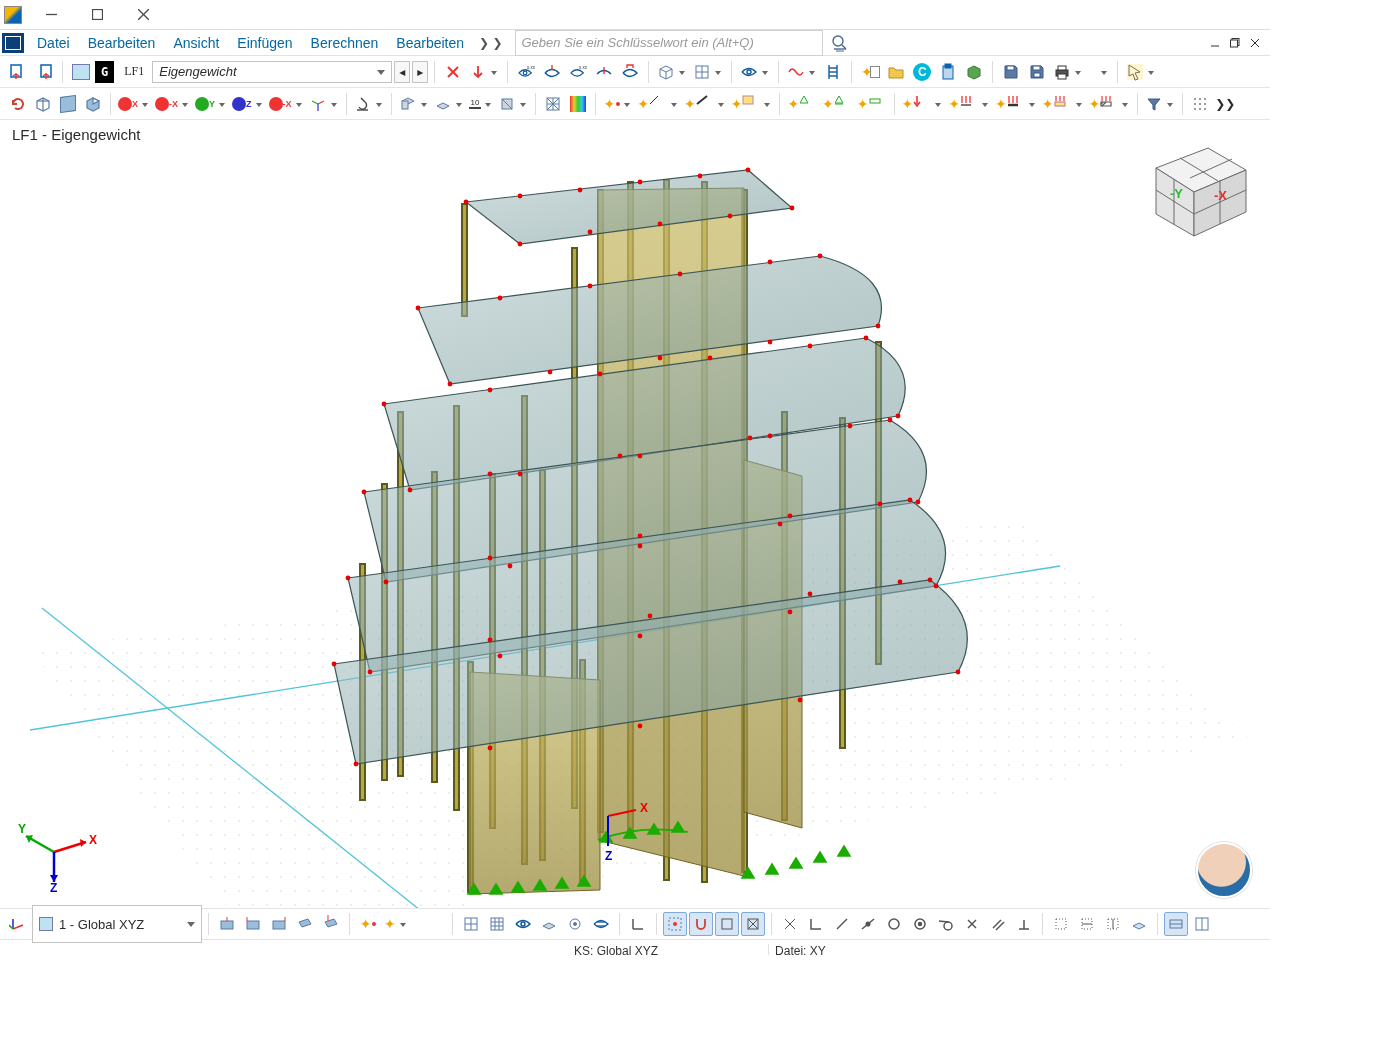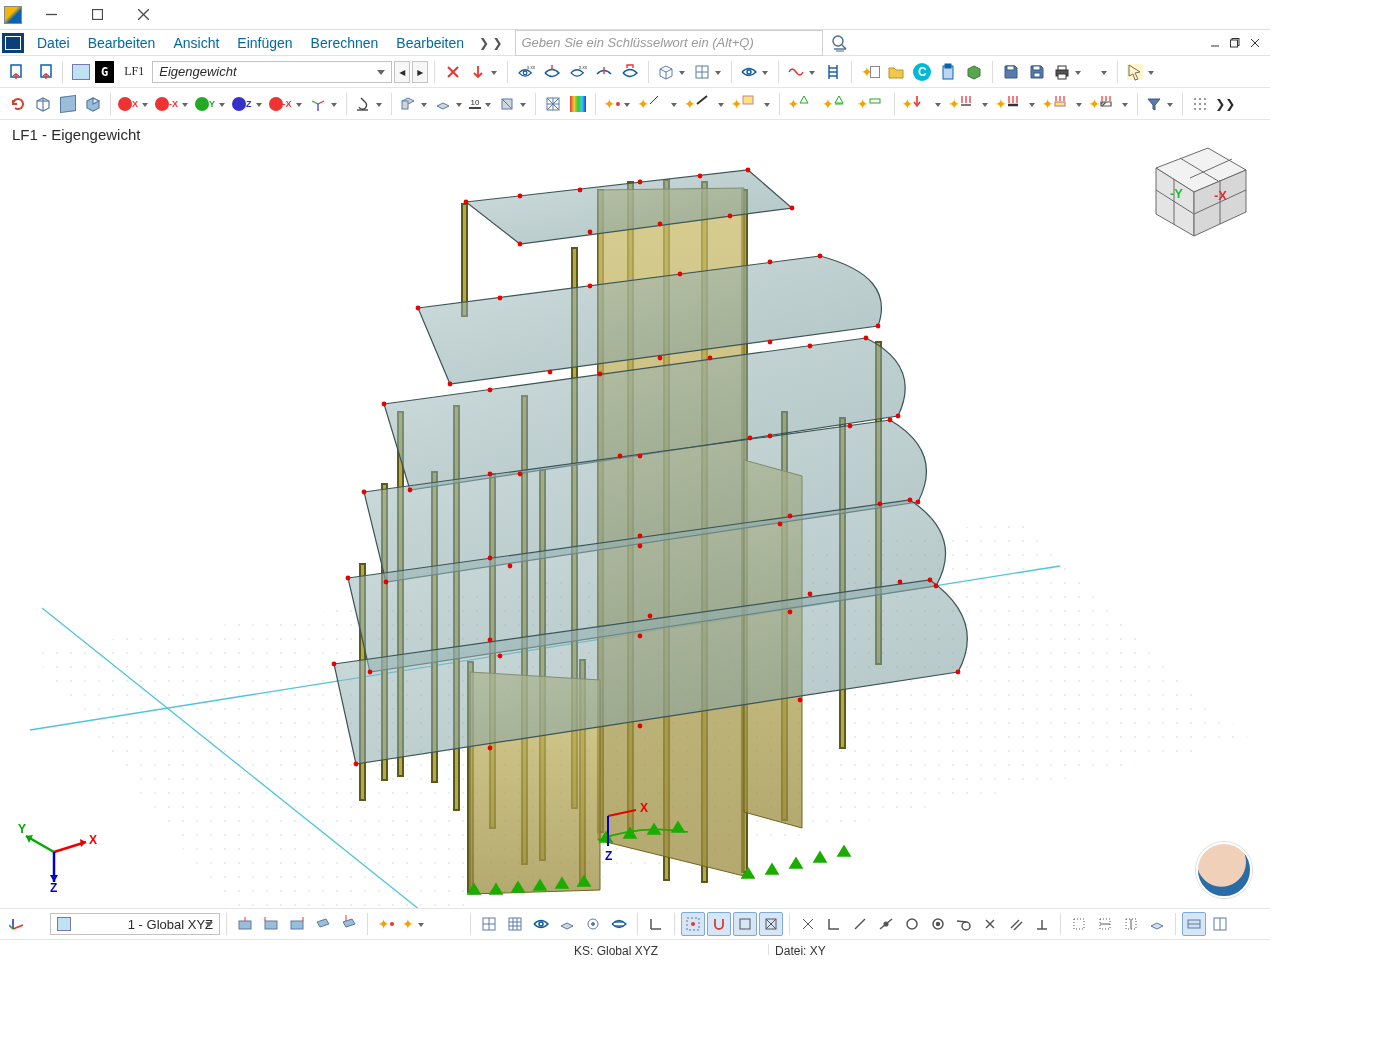--- a/index.html
+++ b/index.html
@@ -159,25 +159,24 @@
   .bottombar {
     display:flex; align-items:center;
     height:32px;
     background:#fff;
     border-top:1px solid #e5e5e5;
     border-bottom:1px solid #e5e5e5;
     padding:0 6px;
     gap:2px;
   }
   .cs-combo {
-    width: 170px; height:22px;
+    width: 170px; height:38px;
     border:1px solid #c3c3c3; display:flex;align-items:center;
     padding:0 6px; font-size:13px; background:#fff; position:relative;
-    margin-left:18px;
-    justify-content:space-between;
+    margin-left:0;
   }
   .cs-combo::after{content:"";position:absolute;right:6px;top:50%;
     border-left:4px solid transparent;border-right:4px solid transparent;
     border-top:5px solid #666;transform:translateY(-2px);}
   .cs-swatch { width:14px;height:14px;background:#bfe2f2;margin-right:6px;border:1px solid #77a;}
   .toggle-on { background:#d7e6f7; border:1px solid #7fa9d7; border-radius:2px;}
 
   
   .statusbar {
     display:flex; align-items:center;

